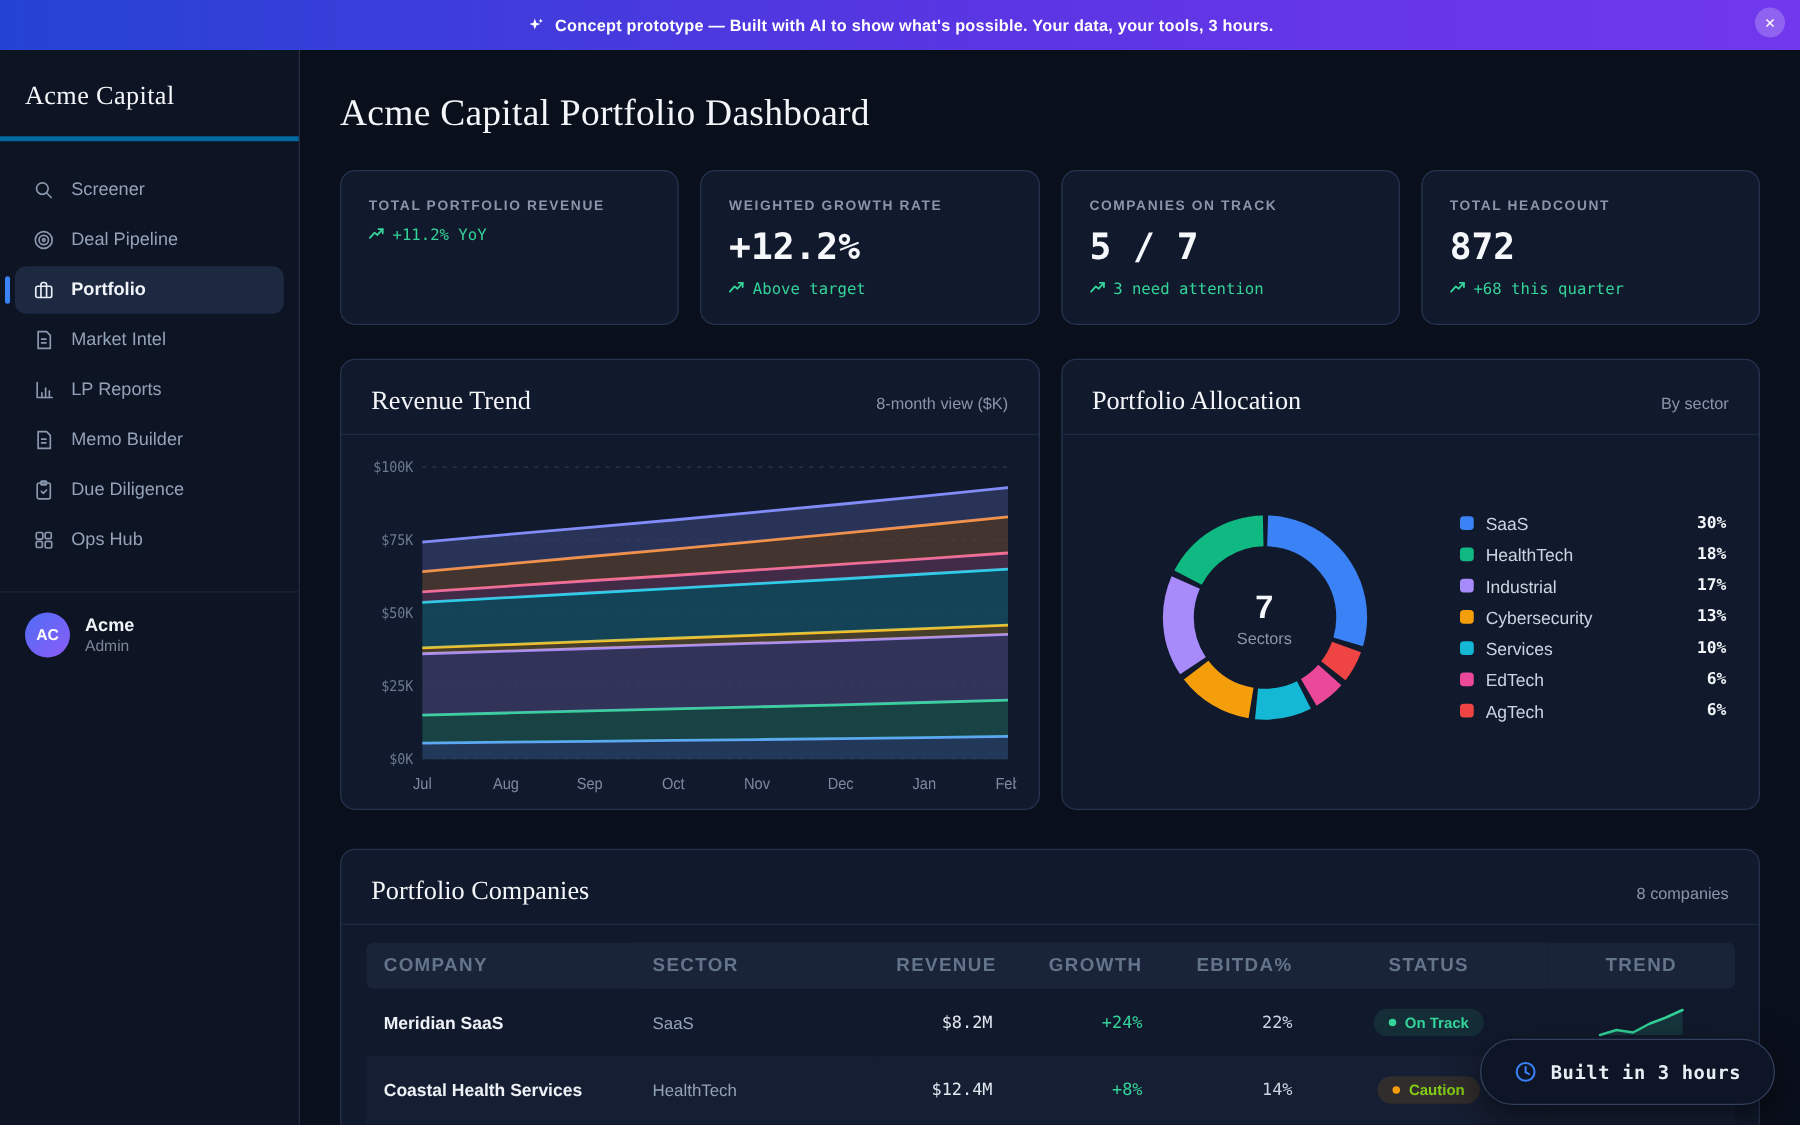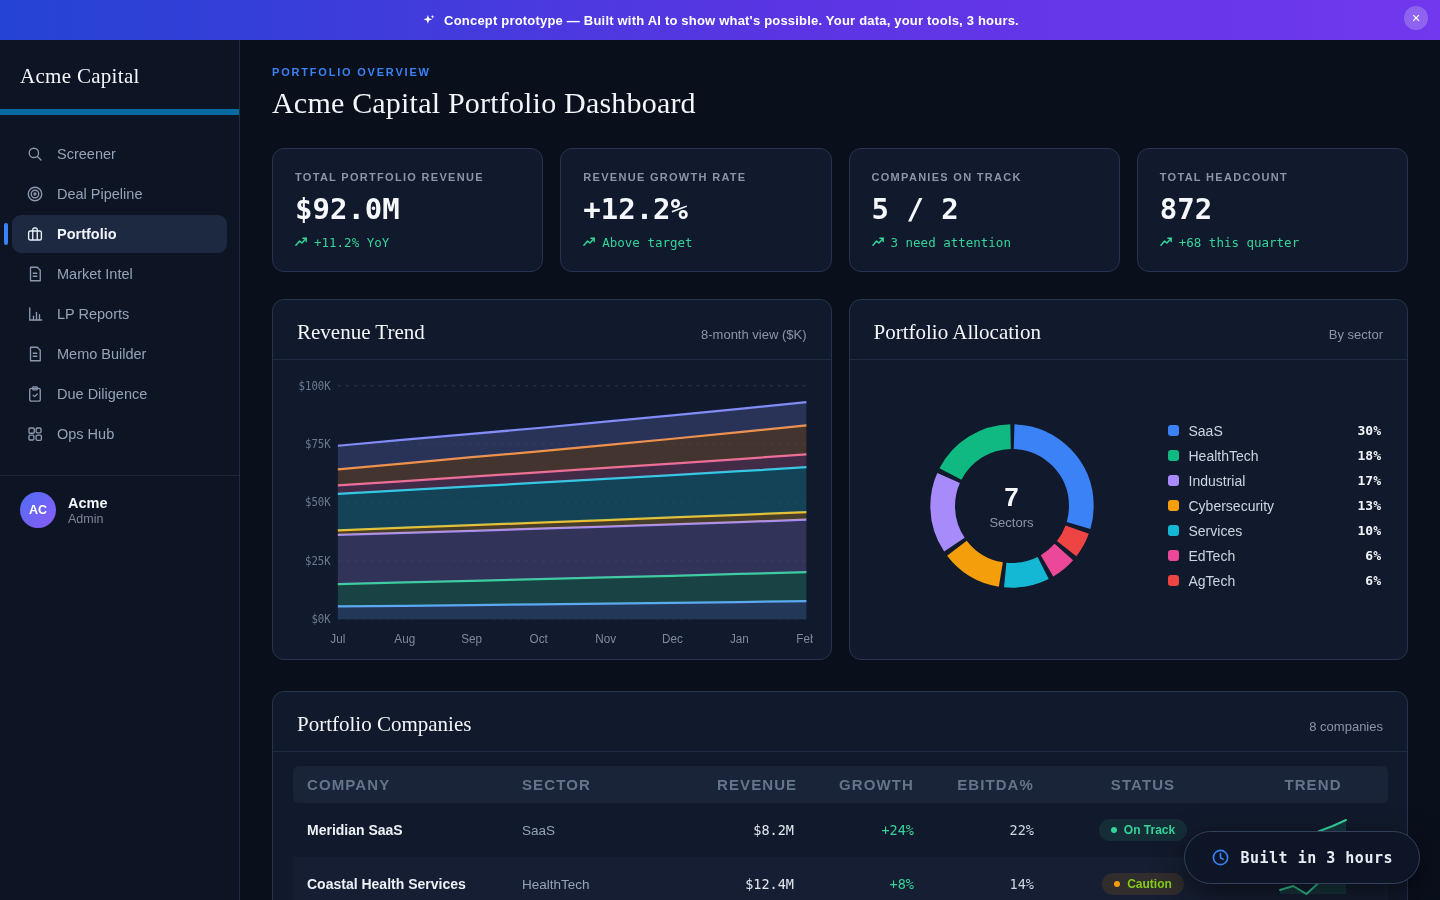--- a/index.html
+++ b/index.html
@@ -12,21 +12,21 @@
   .banner-text { font-size:13px; font-weight:700; color:#fff; letter-spacing:.2px; }
   .banner-close { position:absolute; right:12px; top:6px; width:24px; height:24px; border-radius:50%;
     background:rgba(255,255,255,.22); color:#fff; font-size:11px; display:flex; align-items:center;
     justify-content:center; cursor:pointer; border:none; }
 
   .shell { display:flex; height:864px; }
 
   
   .sidebar { width:240px; min-width:240px; background:#0d1424; border-right:1px solid #212c42;
     display:flex; flex-direction:column; }
-  .logo { padding:24px 20px 20px; border-bottom:6px solid #0369a1; }
+  .logo { padding:24px 20px 20px; border-bottom:4px solid #0369a1; }
   .logo-text { font-family:"Liberation Serif", serif; font-size:21px; color:#f4f6fa; letter-spacing:.3px; }
   .nav { padding:18px 10px 14px; }
   .nav-item { display:flex; align-items:center; gap:13px; padding:10px 14px; margin:2px 2px;
     border-radius:9px; color:#94a3b8; font-size:14.5px; cursor:pointer; position:relative; }
   .nav-item svg { width:18px; height:18px; stroke:#8b98ad; }
   .nav-item.active { background:#1c2940; color:#f1f5f9; font-weight:700; }
   .nav-item.active svg { stroke:#e8eef7; }
   .nav-item.active::before { content:""; position:absolute; left:-8px; top:8px; bottom:8px; width:4px;
     border-radius:4px; background:#3b82f6; }
   .user-box { border-top:1px solid #1b2538; margin-top:6px; padding:16px 20px; display:flex;
@@ -200,49 +200,47 @@
         <span>AC</span>
       </div>
       <div>
         <div class="user-name">Acme</div>
         <div class="user-role">Admin</div>
       </div>
     </div>
   </aside>
 
   <main class="main">
-    <div class="eyebrow">PORTFOLIO OVERVIEW</div>
     <h1 class="page-title">Acme Capital Portfolio Dashboard</h1>
 
     <div class="kpi-grid">
       <div class="kpi-card">
         <div class="kpi-label">TOTAL PORTFOLIO REVENUE</div>
-        <div class="kpi-value">$92.0M</div>
         <div class="kpi-sub">
           <svg viewBox="0 0 14 14" fill="none" stroke-width="1.6" stroke-linecap="round" stroke-linejoin="round">
               <polyline points="1,10 5,5.5 7.5,7.5 12,2.5"></polyline>
               <polyline points="8.5,2.5 12,2.5 12,6"></polyline>
             </svg>
           <span>+11.2% YoY</span>
         </div>
       </div>
       <div class="kpi-card">
-        <div class="kpi-label">REVENUE GROWTH RATE</div>
+        <div class="kpi-label">WEIGHTED GROWTH RATE</div>
         <div class="kpi-value">+12.2%</div>
         <div class="kpi-sub">
           <svg viewBox="0 0 14 14" fill="none" stroke-width="1.6" stroke-linecap="round" stroke-linejoin="round">
               <polyline points="1,10 5,5.5 7.5,7.5 12,2.5"></polyline>
               <polyline points="8.5,2.5 12,2.5 12,6"></polyline>
             </svg>
           <span>Above target</span>
         </div>
       </div>
       <div class="kpi-card">
         <div class="kpi-label">COMPANIES ON TRACK</div>
-        <div class="kpi-value">5 / 2</div>
+        <div class="kpi-value">5 / 7</div>
         <div class="kpi-sub">
           <svg viewBox="0 0 14 14" fill="none" stroke-width="1.6" stroke-linecap="round" stroke-linejoin="round">
               <polyline points="1,10 5,5.5 7.5,7.5 12,2.5"></polyline>
               <polyline points="8.5,2.5 12,2.5 12,6"></polyline>
             </svg>
           <span>3 need attention</span>
         </div>
       </div>
       <div class="kpi-card">
         <div class="kpi-label">TOTAL HEADCOUNT</div>

